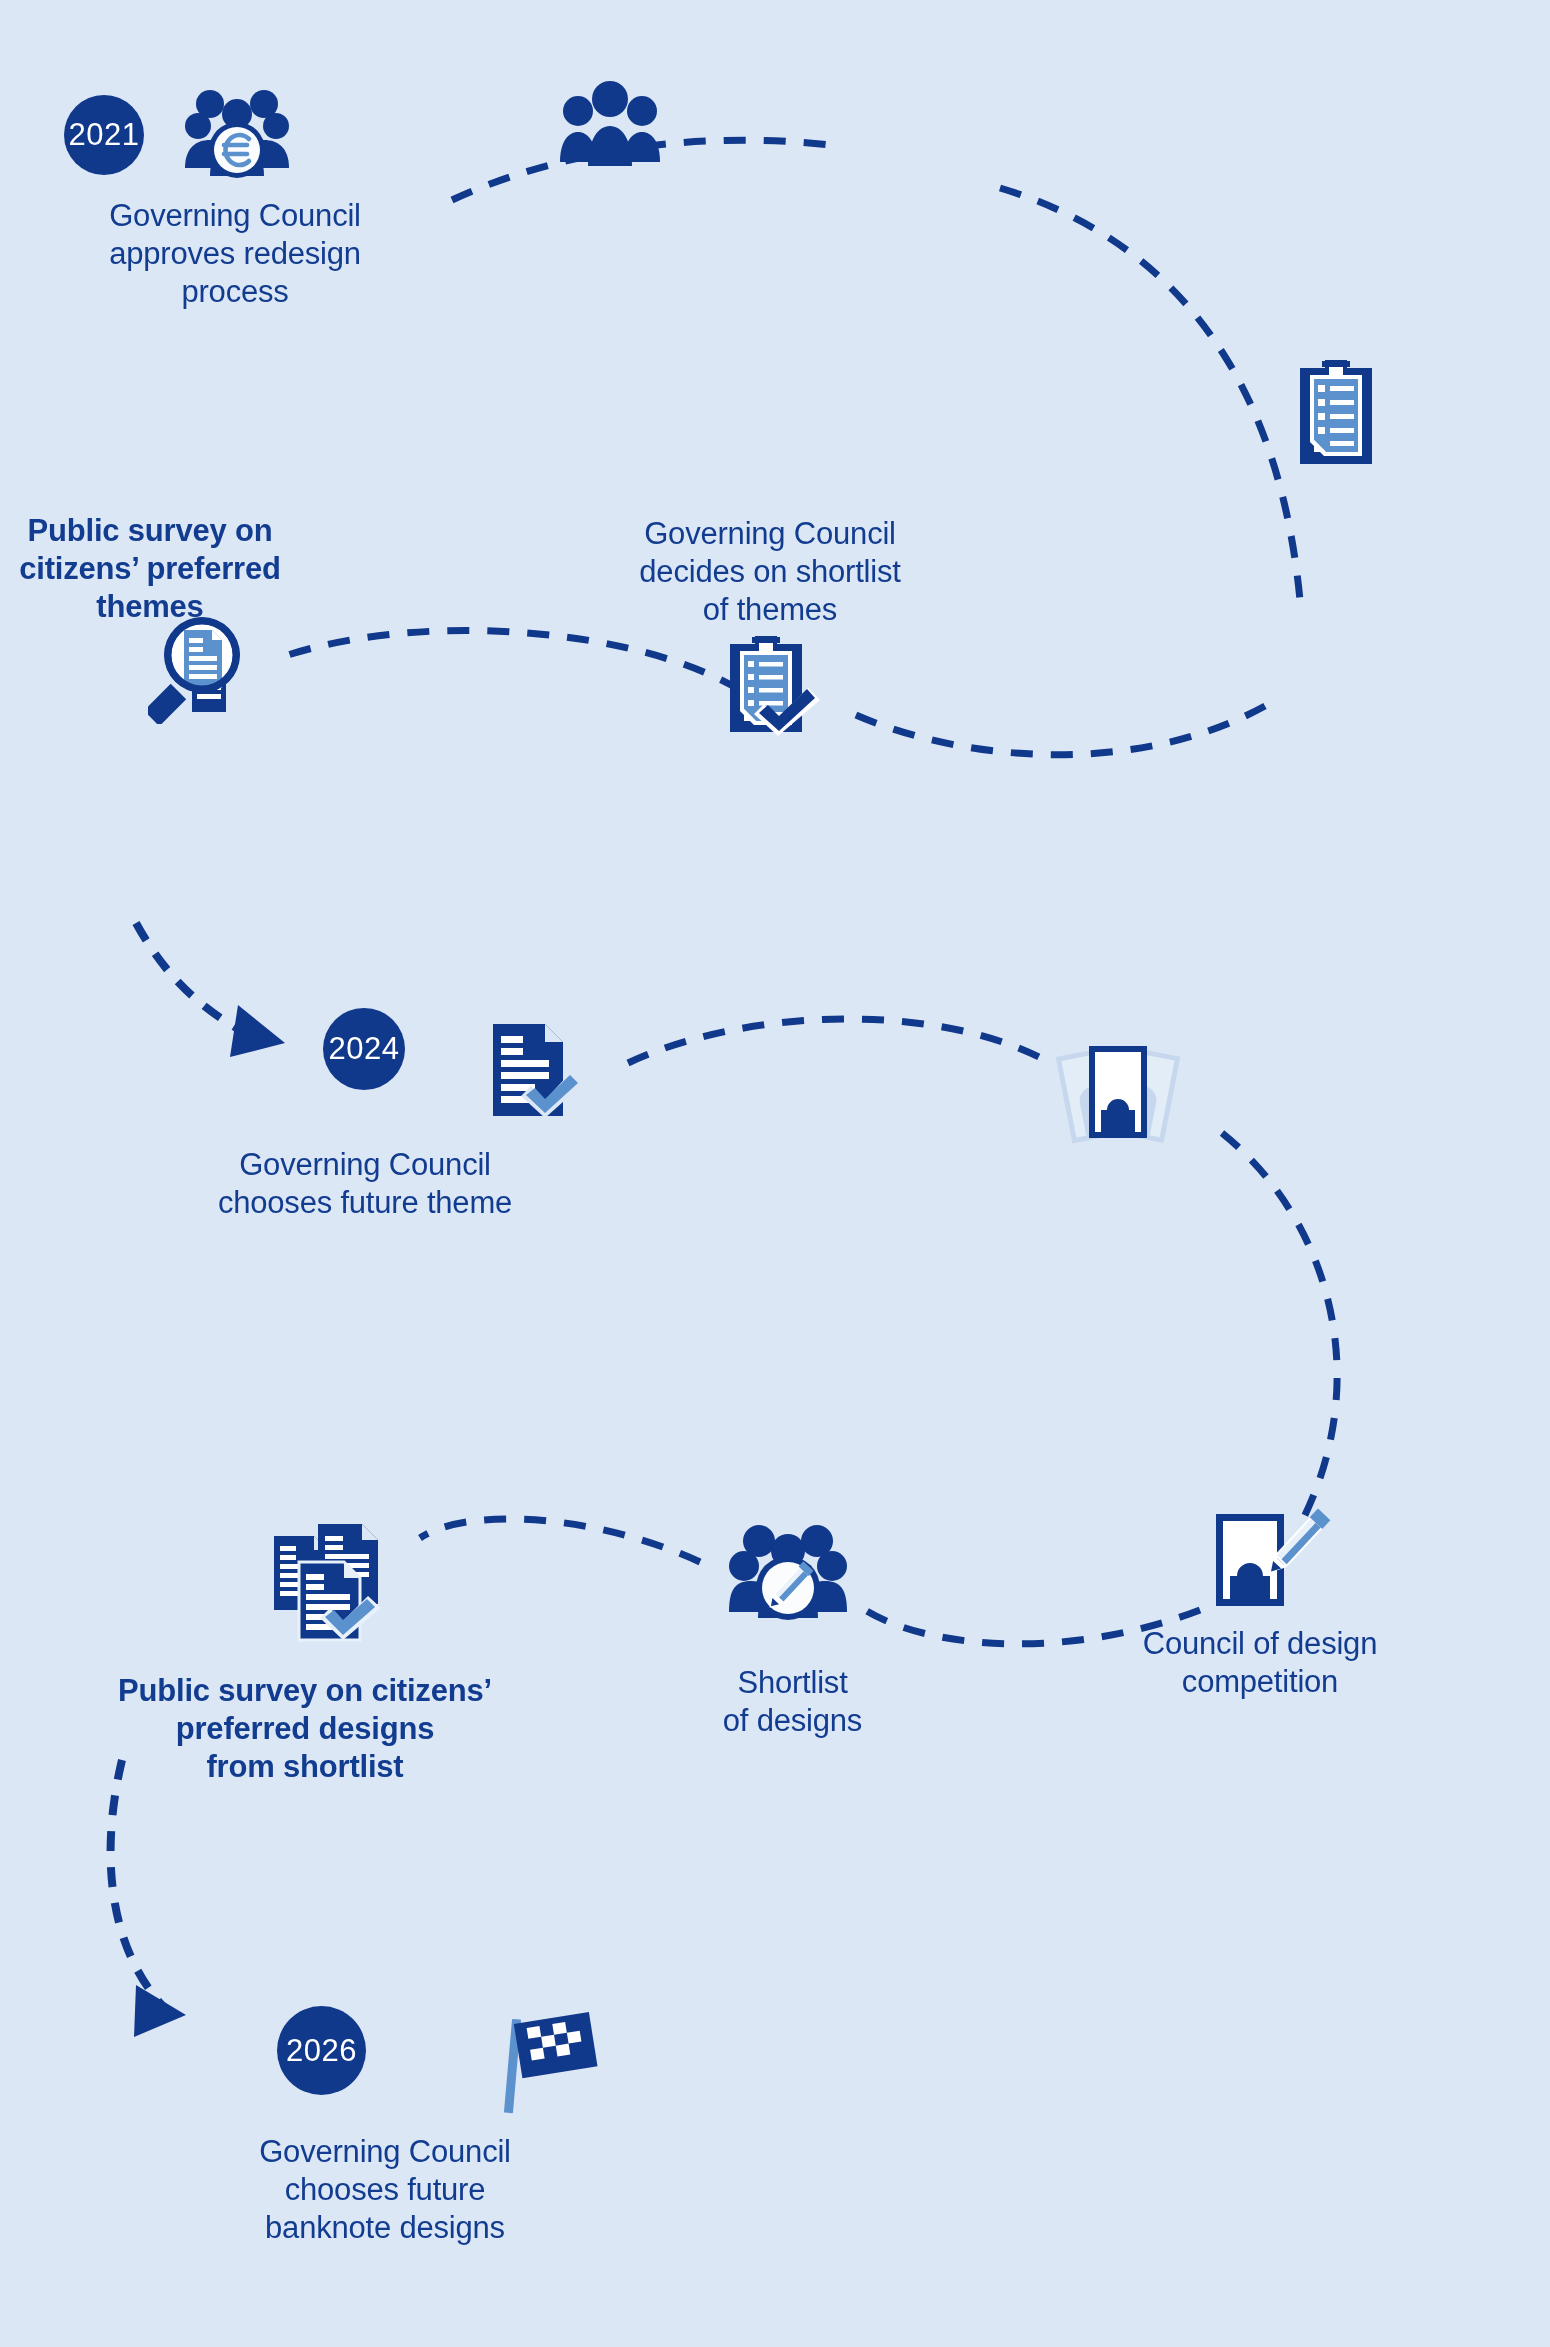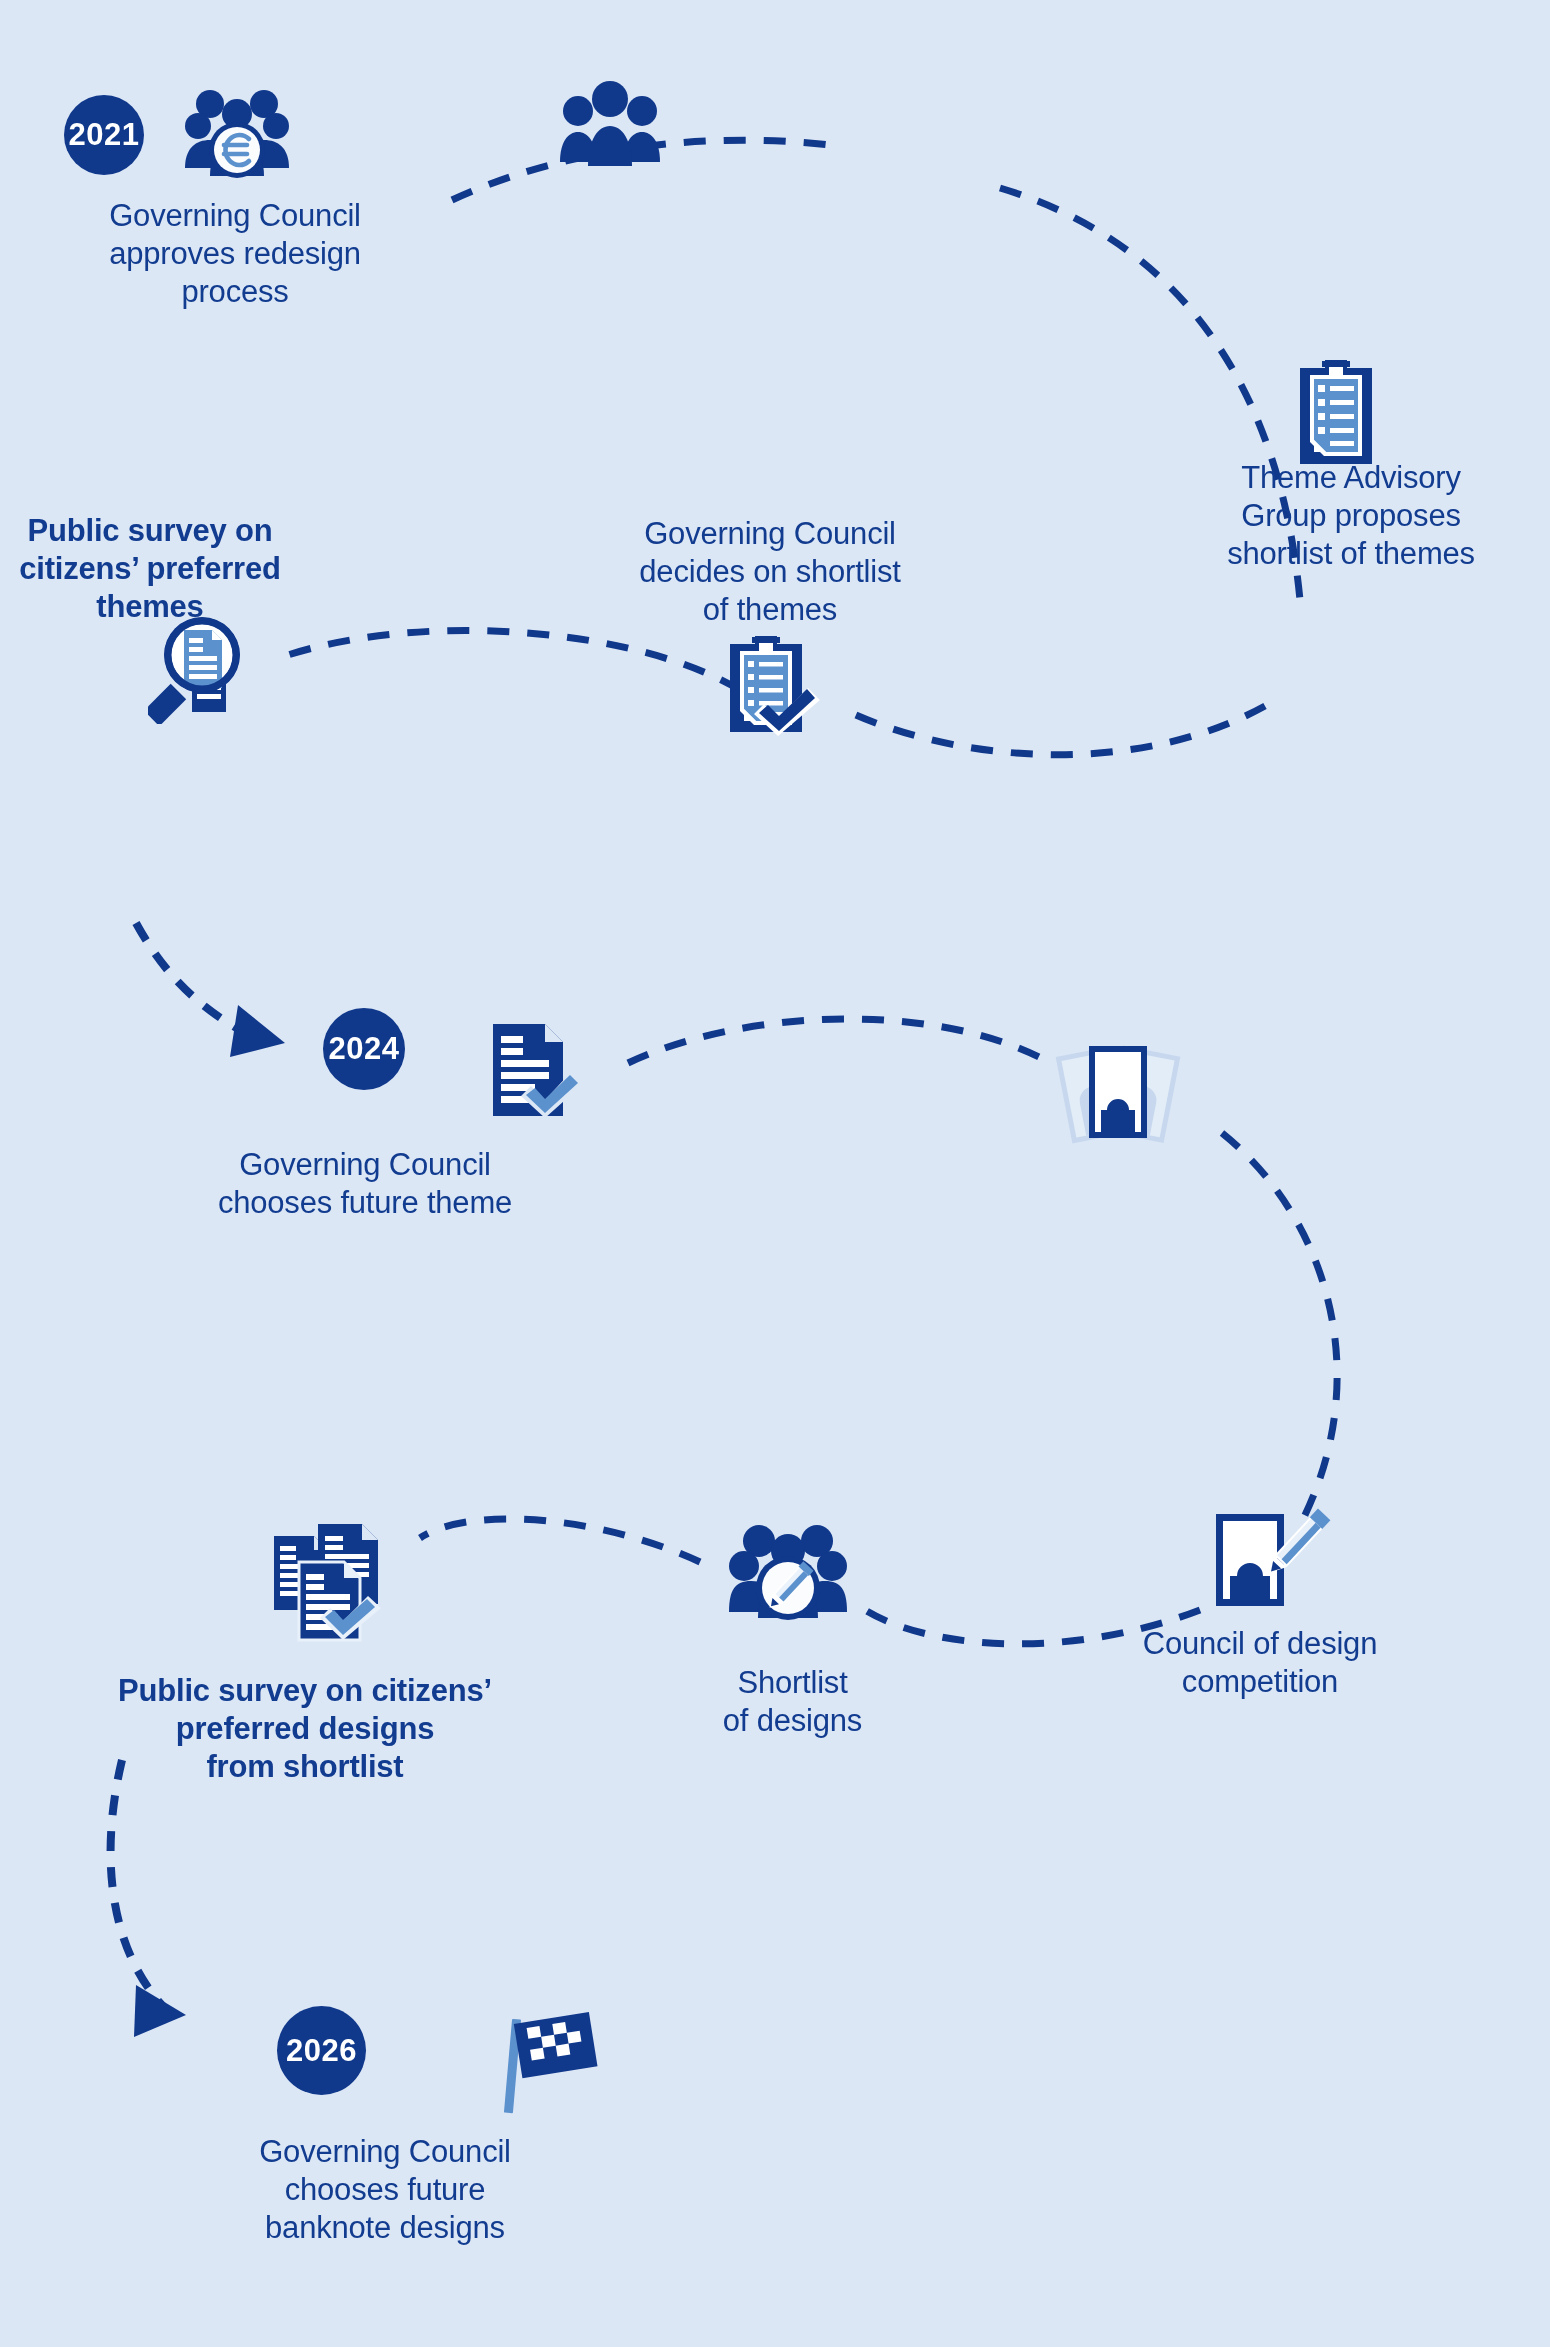--- a/index.html
+++ b/index.html
@@ -35,21 +35,21 @@
     letter-spacing: -0.2px;
   }
   .year-badge {
     position: absolute;
     border-radius: 50%;
     background: #10388b;
     color: #ffffff;
     display: flex;
     align-items: center;
     justify-content: center;
-    font-weight: bold;
+    font-weight: normal;
     font-size: 31px;
     letter-spacing: 0.5px;
     font-family: "Liberation Sans", sans-serif;
   }
   .icon-box {
     position: absolute;
   }
   .icon-box svg { display: block; }
 </style>
 </head>
@@ -147,23 +147,20 @@
         <rect x="34" y="28" width="24" height="5"></rect>
         <rect x="34" y="42" width="24" height="5"></rect>
         <rect x="34" y="56" width="24" height="5"></rect>
         <rect x="34" y="70" width="24" height="5"></rect>
         <rect x="34" y="83" width="24" height="5"></rect>
       </g>
       <path d="M18 82 L30 94 H18 Z" fill="#ffffff"></path>
     </svg>
   </div>
 
-  <div class="caption" style="left:1186px; top:459px; width:330px;">Theme Advisory
-Group proposes
-shortlist of themes</div>
 
   <div class="icon-box" style="left:726px; top:632px;">
     <svg width="100" height="104" viewBox="0 0 100 104">
       <rect x="4" y="12" width="72" height="88" fill="#10388b"></rect>
       <rect x="29" y="4" width="22" height="9" fill="#10388b"></rect>
       <rect x="33" y="7" width="14" height="13" fill="#ffffff"></rect>
       <rect x="26" y="5" width="28" height="6" fill="#10388b"></rect>
       <path d="M14 19 H66 V93 H28 L14 79 Z" fill="#ffffff"></path>
       <path d="M18 23 H62 V89 H30 L18 77 Z" fill="#5b91cd"></path>
       <g fill="#ffffff">

